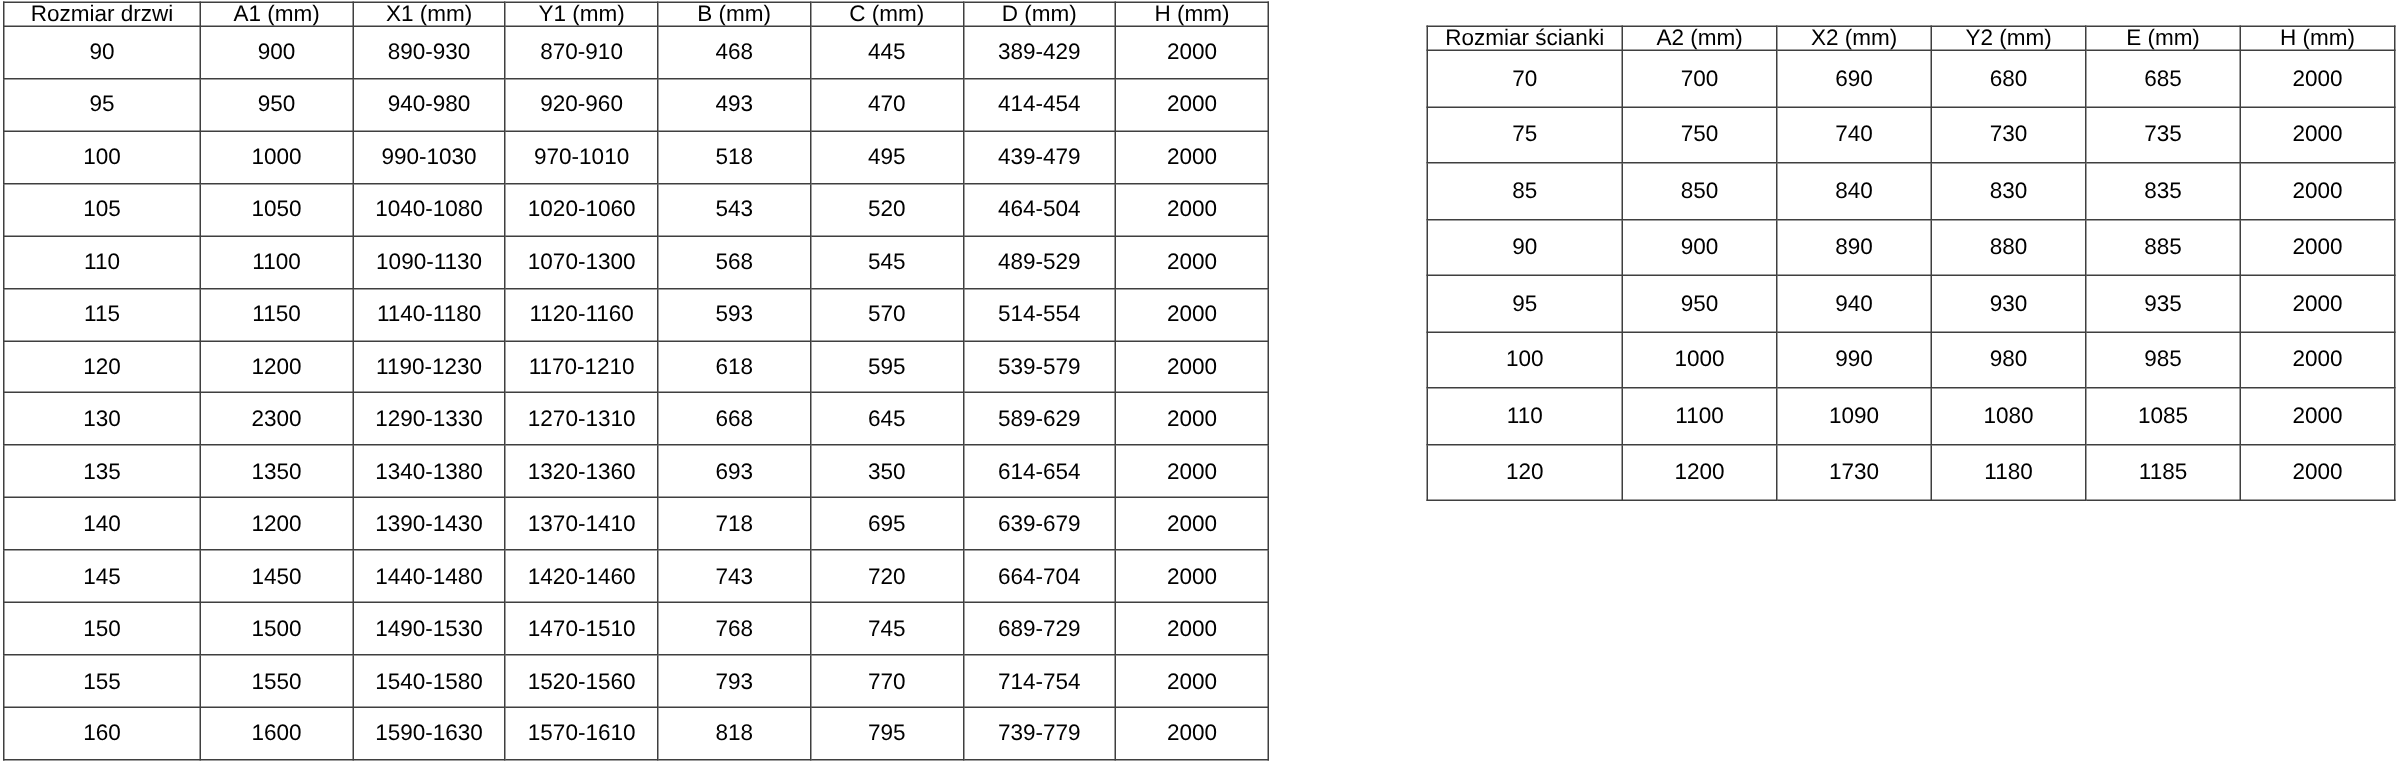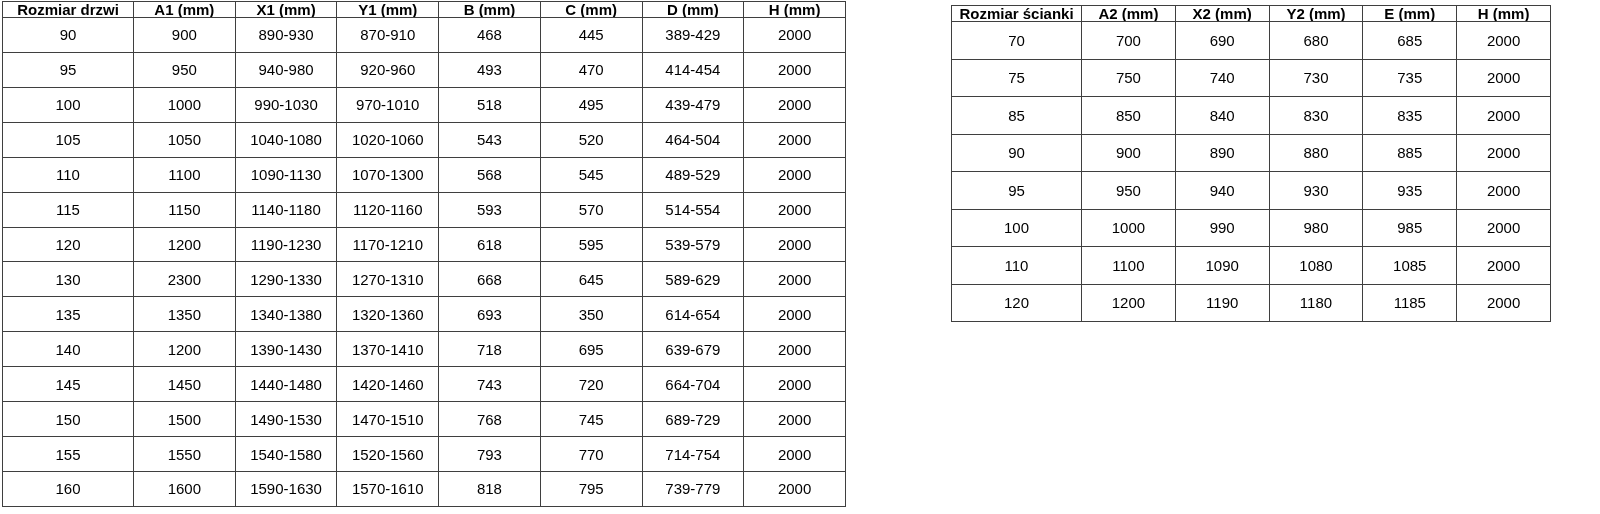--- a/index.html
+++ b/index.html
@@ -26,33 +26,33 @@
     text-align: center;
     vertical-align: middle;
     padding: 0 2px;
     font-size: 15px;
     line-height: 1;
     white-space: nowrap;
     overflow: hidden;
     color: #000000;
   }
   table.dim-table th {
-    font-weight: bold;
+    font-weight: normal;
     margin-top: 36px;
   }
   table.door-table {
     left: 2px;
     top: 1px;
     width: 844px;
     height: 506px;
   }
   table.wall-table {
     left: 951px;
-    top: 5px;
-    width: 600px;
+    top: 17px;
+    width: 646px;
     height: 317px;
   }
   table.door-table col.first-col { width: 131px; }
   table.wall-table col.first-col { width: 130px; }
 </style>
 </head>
 <body>
 
 <table class="dim-table door-table">
     <colgroup>
@@ -293,19 +293,19 @@
         <td>110</td>
         <td>1100</td>
         <td>1090</td>
         <td>1080</td>
         <td>1085</td>
         <td>2000</td>
       </tr>
       <tr>
         <td>120</td>
         <td>1200</td>
-        <td>1190</td>
+        <td>1730</td>
         <td>1180</td>
         <td>1185</td>
         <td>2000</td>
       </tr>
     </tbody>
   </table>
 
 </body></html>

